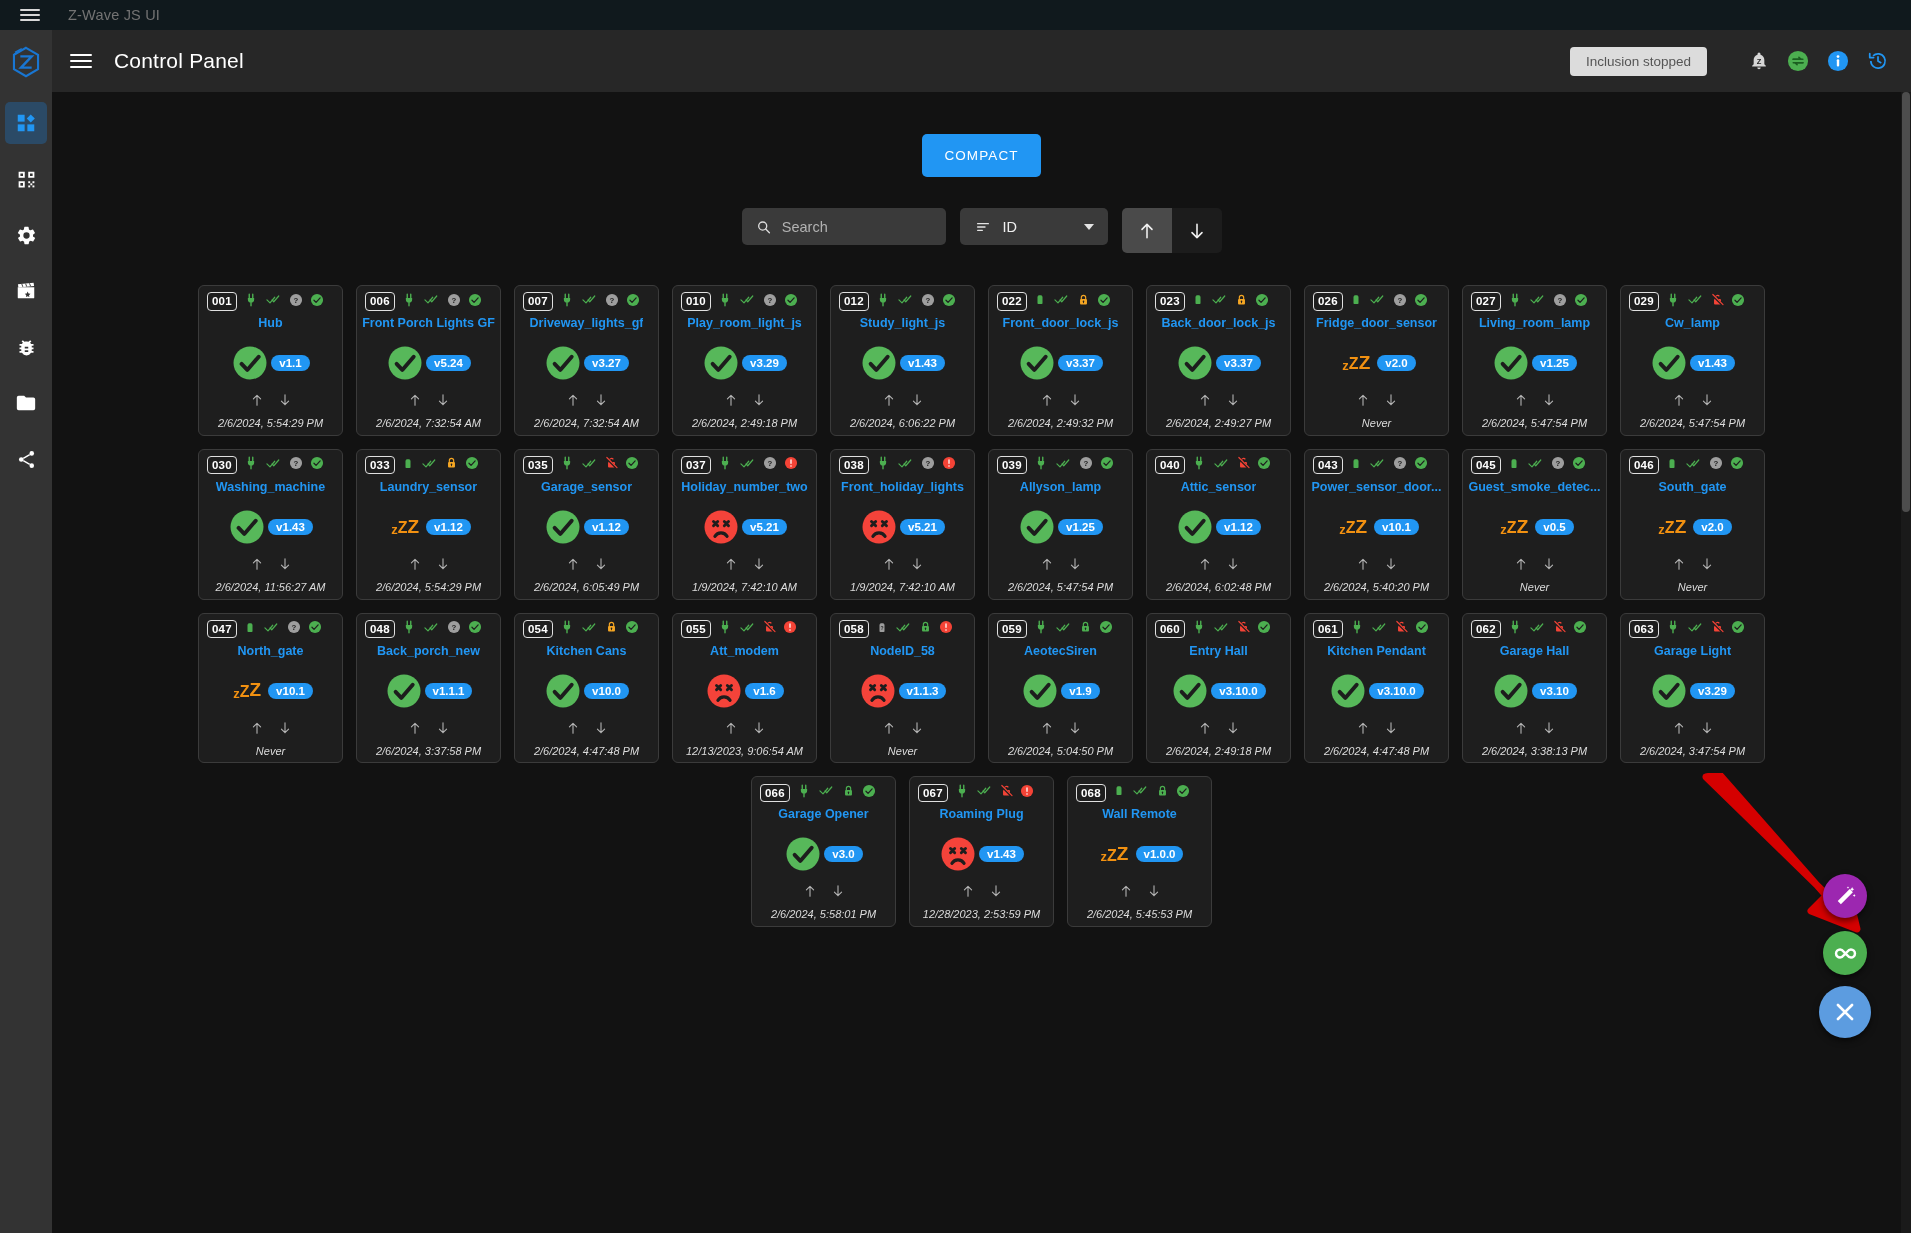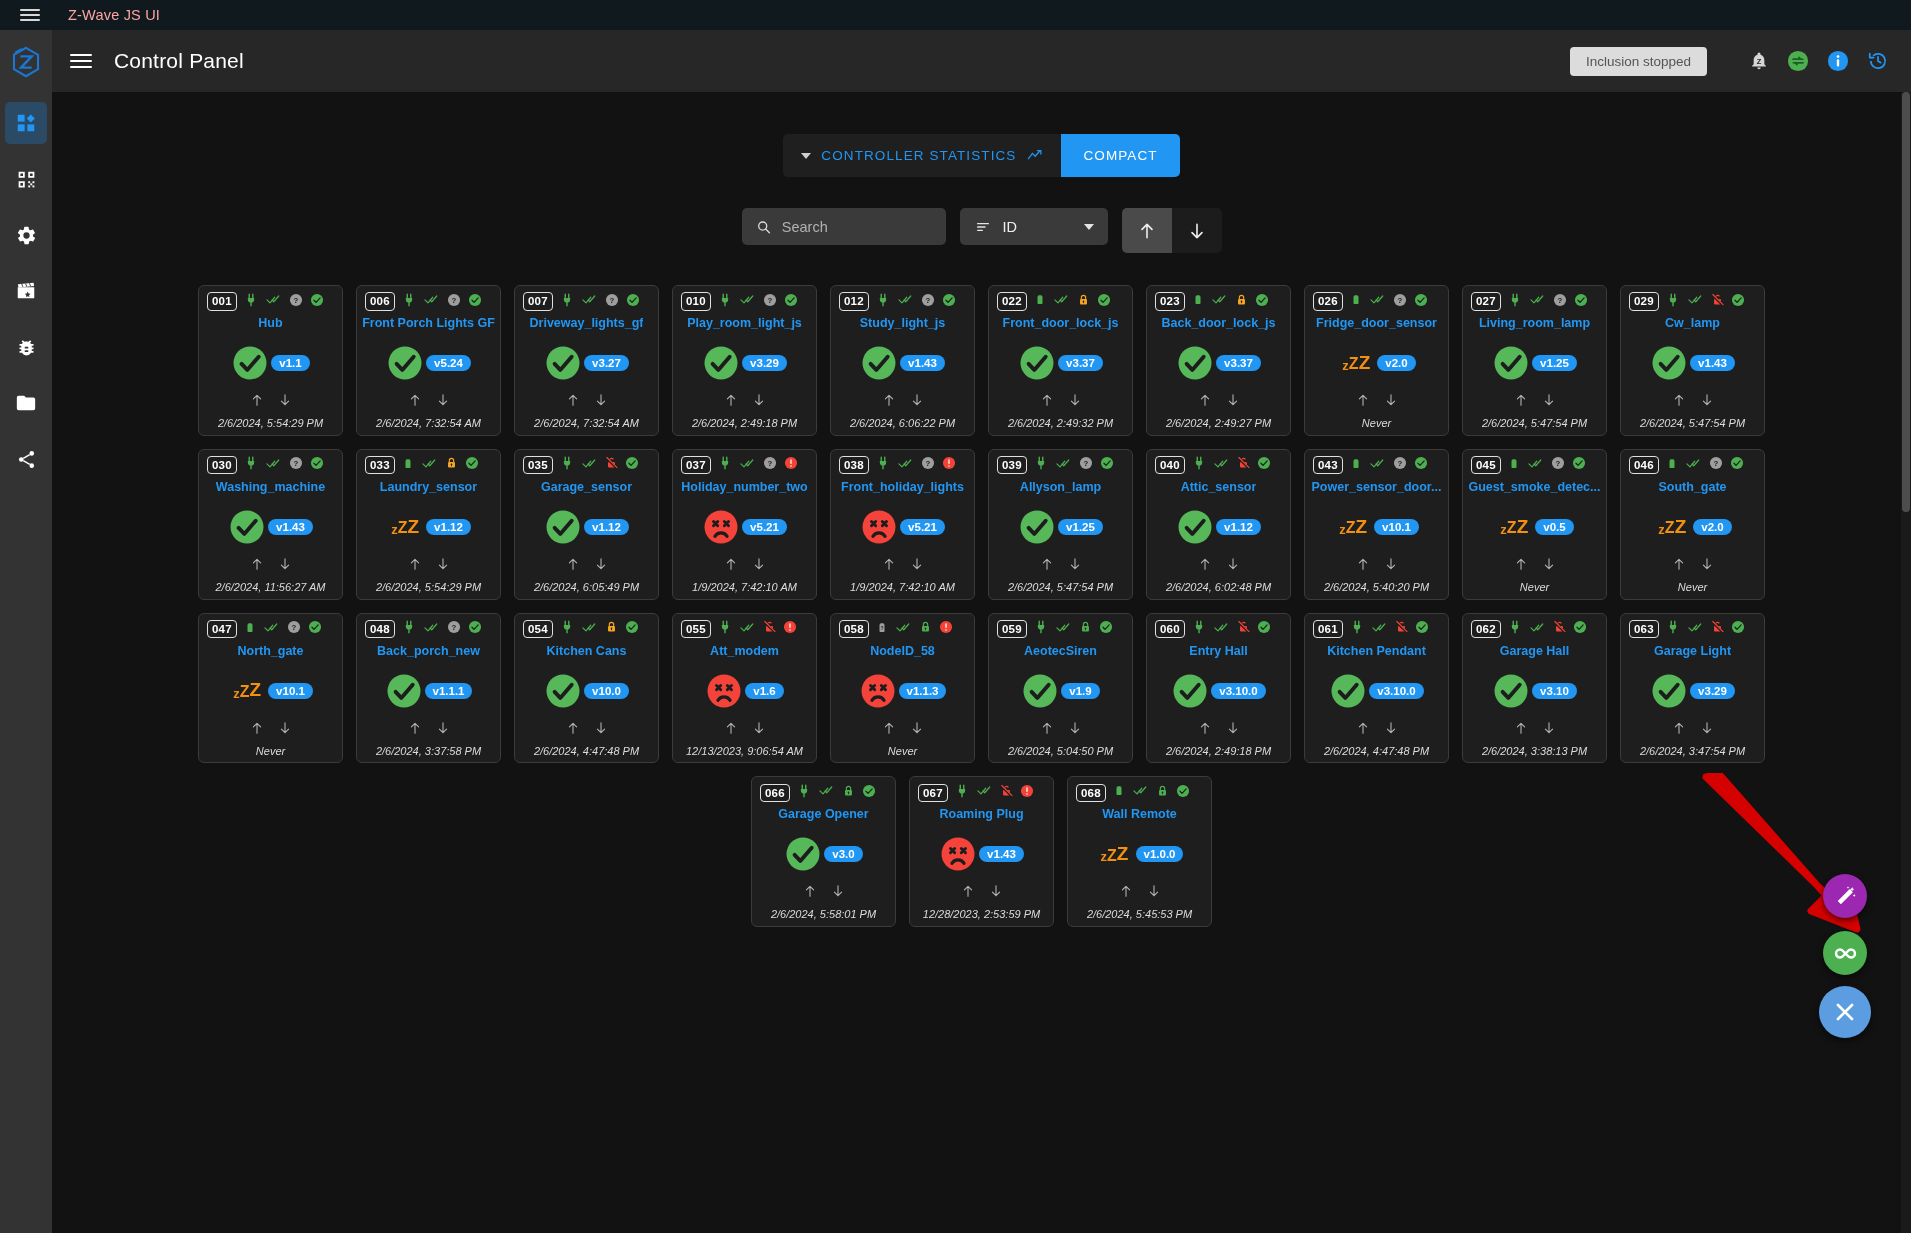--- a/index.html
+++ b/index.html
@@ -11,21 +11,21 @@
   }
 
   
   .os-bar {
     height: 30px; background: #10191d;
     display: flex; align-items: center; gap: 28px;
     padding-left: 20px;
   }
   .os-burger { width: 20px; display: flex; flex-direction: column; gap: 3px; cursor: pointer; }
   .os-burger i { display: block; height: 2px; background: #d8d8d8; border-radius: 1px; }
-  .os-title { color: #fca5a5; font-size: 14.5px; letter-spacing: .2px; }
+  .os-title { color: #737373; font-size: 14.5px; letter-spacing: .2px; }
 
   
   .shell { display: flex; height: calc(1233px - 30px); }
 
   
   .rail {
     width: 52px; background: #333333; flex: 0 0 52px;
     display: flex; flex-direction: column; align-items: center;
     padding-top: 6px;
   }
@@ -300,28 +300,20 @@
             <path d="M12 7.6V12l3 1.8" stroke-linecap="round"></path>
           </svg>
         </span>
       </div>
     </div>
 
     <div class="content">
 
       <div class="stats-row">
         <div class="stats-group">
-          <button class="stats-btn">
-            <span class="caret"></span>
-            <span>CONTROLLER STATISTICS</span>
-            <svg width="17" height="17" viewBox="0 0 24 24" stroke="#2196f3" stroke-width="1.8" fill="none">
-              <path d="M3 17 L9 9 L13 13 L20 5"></path>
-                <path d="M16 5h5v5" stroke-linecap="round"></path>
-            </svg>
-          </button>
           <button class="compact-btn">COMPACT</button>
         </div>
       </div>
 
       <div class="search-row">
         <div class="search-box">
           <svg width="18" height="18" viewBox="0 0 24 24" fill="none" stroke="#dcdcdc" stroke-width="2.1">
             <circle cx="10.5" cy="10.5" r="6.3"></circle>
               <path d="M15.2 15.2 L21 21" stroke-linecap="round"></path>
           </svg>

